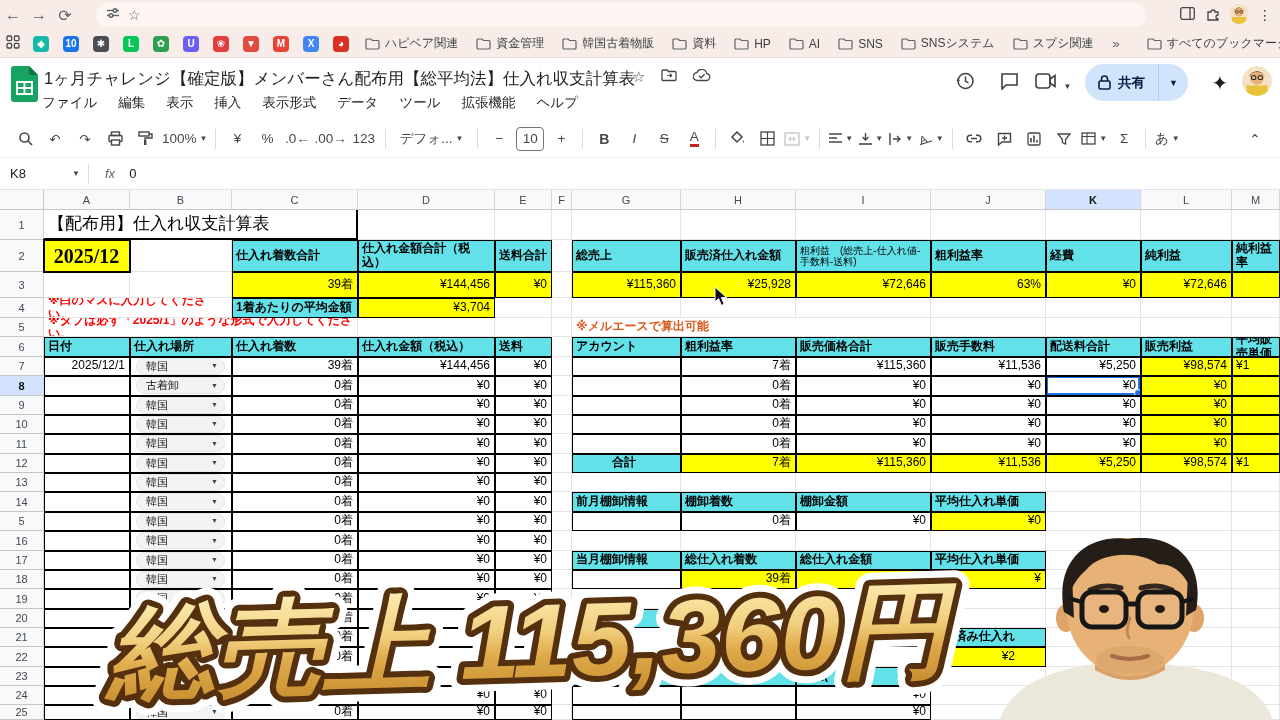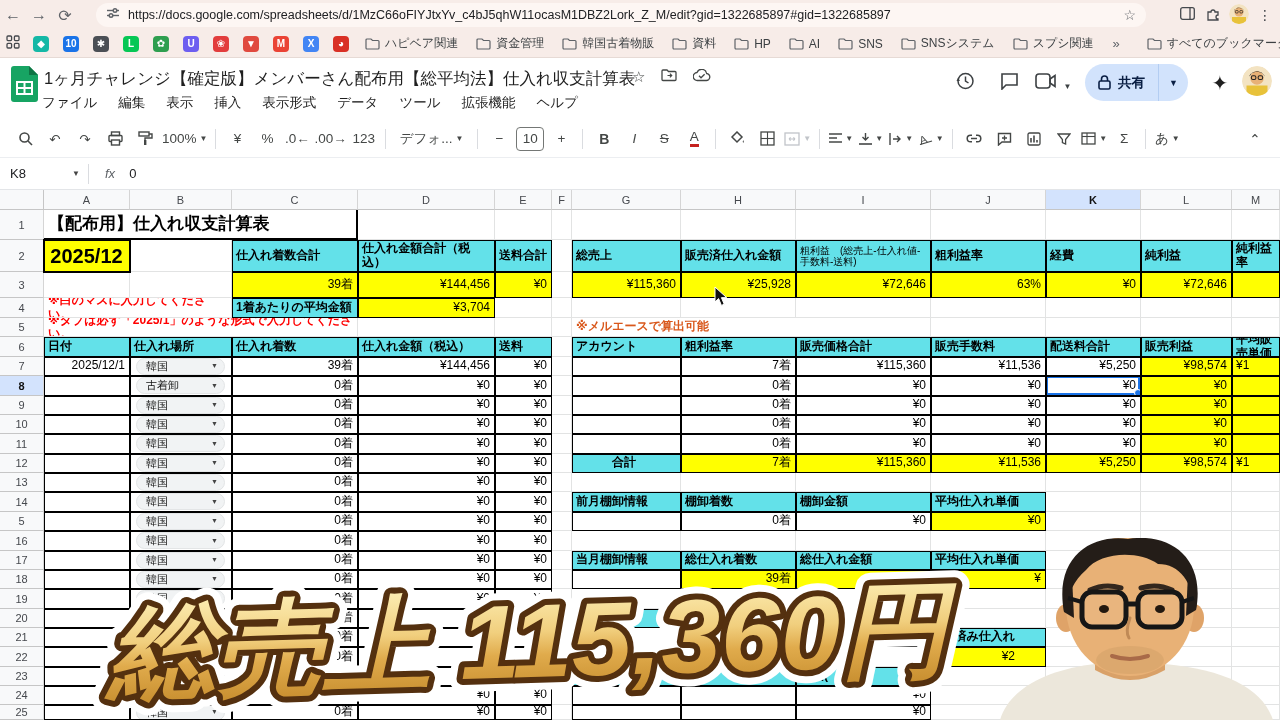--- a/index.html
+++ b/index.html
@@ -56,22 +56,22 @@
   .cell{position:relative;background:#fff;border-right:1px solid #e2e3e3;border-bottom:1px solid #e2e3e3;font-size:12px;color:#000;display:flex;align-items:center;overflow:hidden;padding:0 4px;box-sizing:border-box;line-height:1.1;}
   .bd{outline:1px solid #000;outline-offset:-1px;}
   .bg-c{background:var(--cyan);}
   .bg-y{background:var(--yellow);}
   .right{justify-content:flex-end;}
   .center{justify-content:center;}
   .bold{font-weight:bold;}
   .small{font-size:10px;font-weight:normal;}
   .padR{padding-right:30px;}
   .padL{padding-left:26px;}
-  .t-title{font-size:17px;font-weight:bold;border-right:2px solid #000;border-bottom:2px solid #000;}
-  .t-month{font-size:20px;font-weight:800;outline-width:2px;}
+  .t-title{font-size:17px;font-weight:normal;border-right:2px solid #000;border-bottom:2px solid #000;}
+  .t-month{font-size:20px;font-weight:800;outline-width:2px;font-family:Liberation Serif, serif;}
   .t-note{color:var(--red);font-weight:bold;}
   .t-note-o{color:var(--orange);font-weight:bold;}
   .sel-cell{box-shadow:inset 0 0 0 2px var(--blue);}
   .sel-cell::after{content:'';position:absolute;right:-2px;bottom:-2px;width:6px;height:6px;background:var(--blue);border:1px solid #fff;border-radius:50%;z-index:3;}
   .dd-pill{flex:1;display:flex;align-items:center;justify-content:space-between;background:#f1f3f4;border:1px solid #e3e5e6;border-radius:9px;height:15px;padding:0 6px 0 9px;font-size:11px;color:#111;margin:0 2px;}
   .dd-caret{font-size:7px;color:#444;}
   
   .caption{position:absolute;left:78px;top:552px;z-index:40;pointer-events:none;}
   .person{position:absolute;left:990px;top:538px;width:290px;height:182px;z-index:50;}
   .cursor{position:absolute;left:714px;top:286px;z-index:60;}
@@ -87,21 +87,20 @@
     <span style="margin-right:8px;">
       <svg width="14" height="14" viewBox="0 0 14 14">
           <g stroke="#5f6368" stroke-width="1.4" fill="none">
             <line x1="1" y1="4.5" x2="13" y2="4.5"></line>
             <line x1="1" y1="9.5" x2="13" y2="9.5"></line>
             <circle cx="9" cy="4.5" r="1.8" fill="#f7ece8"></circle>
             <circle cx="5" cy="9.5" r="1.8" fill="#f7ece8"></circle>
           </g>
         </svg>
     </span>
-    <span class="addr-url">https://docs.google.com/spreadsheets/d/1MzC66oFIYJtxYv_c4bJ5qhW11ocasM1DBZ2Lork_Z_M/edit?gid=1322685897#gid=1322685897</span>
     <span style="color:#5f6368;font-size:14px;">☆</span>
   </div>
   <div class="tr-ics">
     <span class="tr-ic">
       <svg width="15" height="13" viewBox="0 0 15 13">
           <rect x="0.7" y="0.7" width="13.6" height="11.6" rx="2" fill="none" stroke="#45484d" stroke-width="1.3"></rect>
           <line x1="10" y1="1" x2="10" y2="12" stroke="#45484d" stroke-width="1.3"></line>
         </svg>
     </span>
     <span class="tr-ic">

